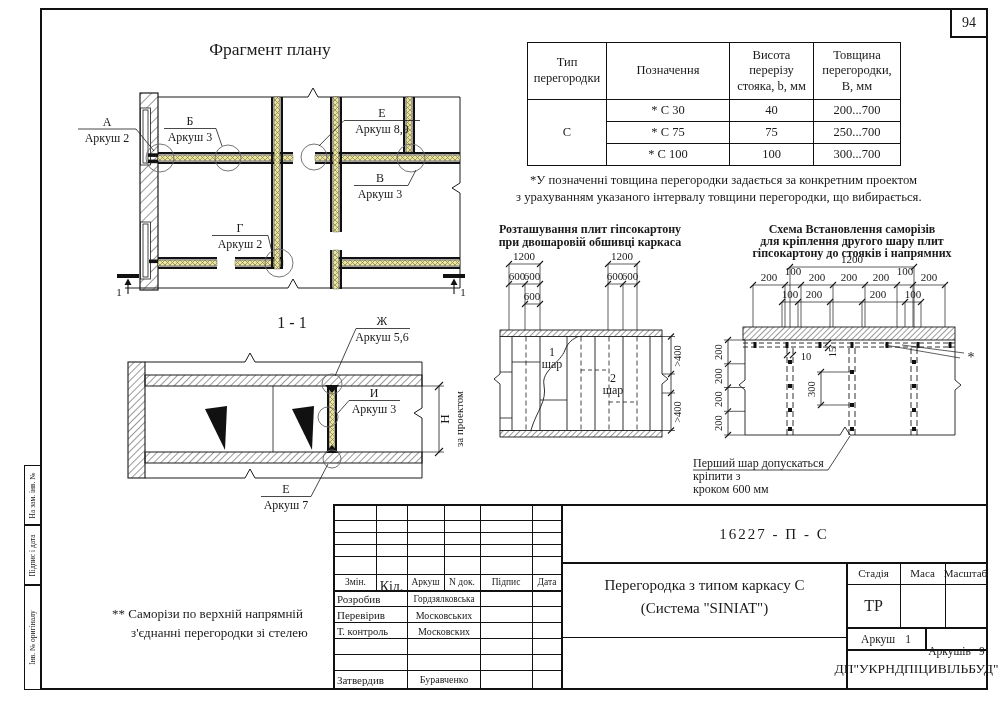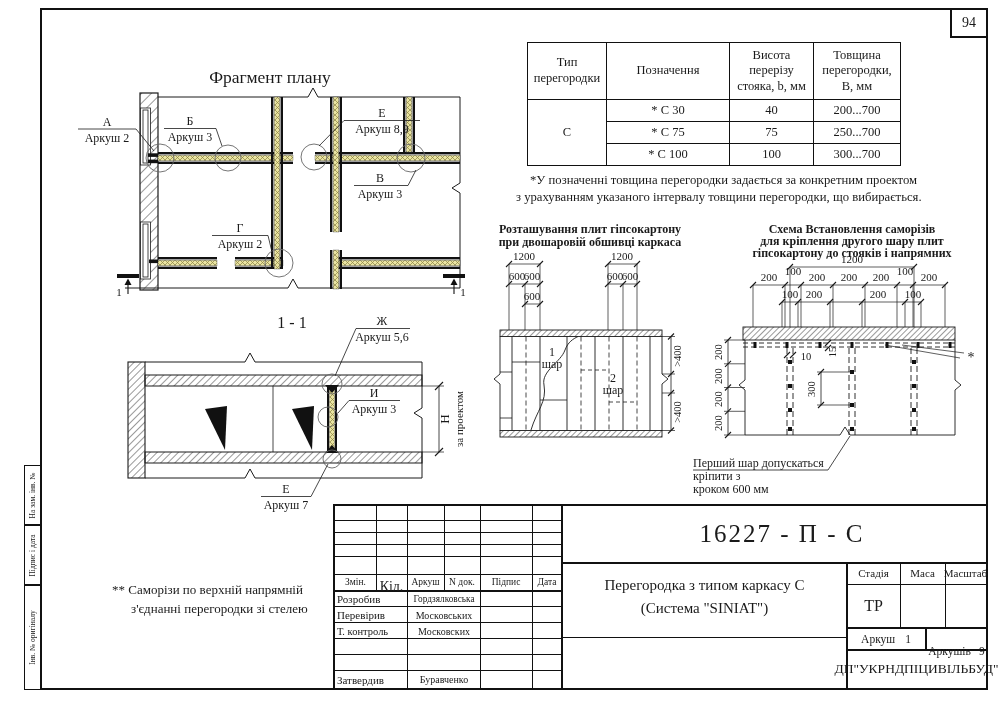--- a/index.html
+++ b/index.html
@@ -5,30 +5,30 @@
   * { box-sizing: border-box; margin: 0; padding: 0; }
   html,body { background:#fff; }
   body { font-family: "Liberation Serif", serif; color:#1a1a1a; }
   .sheet { position:relative; width:1000px; height:706px; background:#fff; overflow:hidden; }
   .abs { position:absolute; }
   .frame { left:40px; top:8px; width:948px; height:682px; border:2px solid #111; }
   .pagenum { left:950px; top:8px; width:38px; height:30px; border:2px solid #111;
              display:flex; align-items:center; justify-content:center; font-size:14px; }
   .sidebox { left:24px; width:17px; border:1.5px solid #111; display:flex; align-items:center; justify-content:center; }
   .sidebox span { transform:rotate(-90deg); white-space:nowrap; font-size:7.5px; }
-  .plan-title { left:150px; top:36px; width:240px; text-align:center; font-size:17.5px; line-height:1.5;margin-top:28px; }
+  .plan-title { left:150px; top:36px; width:240px; text-align:center; font-size:17.5px; line-height:1.5; }
   
   table.spec { position:absolute; left:527px; top:42px; border-collapse:collapse; table-layout:fixed; }
   table.spec td { border:1.2px solid #111; text-align:center; vertical-align:middle; font-size:12.5px; line-height:1.25; padding:1px 2px; }
   table.spec tr.hd td { height:57px; }
   table.spec tr.bd td { height:22px; }
   .footnote { left:516px; top:172px; width:472px; font-size:12.7px; line-height:1.35; }
   .footnote .l1 { padding-left:14px; }
   .dblstar-note { left:112px; top:581px; width:250px; font-size:13px; line-height:1.45; padding-left:19px; }
-  .dblstar-note .first { text-indent:-19px; }
+  .dblstar-note .first { text-indent:-19px;margin-top:24px; }
   
   .tblock { left:333px; top:504px; width:655px; height:186px; border:2px solid #111; }
   .tb-line { position:absolute; background:#111; }
   .tb-cell { position:absolute; display:flex; align-items:center; justify-content:center; text-align:center; }
   svg text { font-family:"Liberation Serif", serif; fill:#1a1a1a; }
   svg .dim { font-size:11px; }
   svg .callout { font-size:12px; }
   svg line, svg path, svg rect, svg circle, svg polyline { shape-rendering:geometricPrecision; }
 </style>
 </head>
@@ -548,21 +548,21 @@
 
     <div class="tb-cell" style="left:2px; top:86px; width:70px; height:14px; font-size:11px; justify-content:flex-start;">Розробив</div>
     <div class="tb-cell" style="left:73px; top:86px; width:72px; height:14px; font-size:9.3px;">Гордзялковська</div>
     <div class="tb-cell" style="left:2px; top:102px; width:70px; height:14px; font-size:11px; justify-content:flex-start;">Перевірив</div>
     <div class="tb-cell" style="left:73px; top:102px; width:72px; height:14px; font-size:10px;">Московських</div>
     <div class="tb-cell" style="left:2px; top:118px; width:70px; height:14px; font-size:10.5px; justify-content:flex-start;">Т. контроль</div>
     <div class="tb-cell" style="left:73px; top:118px; width:72px; height:14px; font-size:10px;">Московских</div>
     <div class="tb-cell" style="left:2px; top:166px; width:70px; height:15px; font-size:11px; justify-content:flex-start;">Затвердив</div>
     <div class="tb-cell" style="left:73px; top:166px; width:72px; height:15px; font-size:10px;">Буравченко</div>
 
-    <div class="tb-cell" style="left:227px; top:0; width:424px; height:56px; font-size:25px; letter-spacing:2px;margin-left:8px;">16227 - П - С</div>
+    <div class="tb-cell" style="left:227px; top:0; width:424px; height:56px; font-size:15px; letter-spacing:2px;">16227 - П - С</div>
 
     <div class="tb-cell" style="left:227px; top:58px; width:285px; height:73px; flex-direction:column; font-size:15px; line-height:1.5; align-items:center; justify-content:flex-start; padding-top:10px;">
       <div>Перегородка з типом каркасу С</div>
       <div>(Система "SINIAT")</div>
     </div>
 
     <div class="tb-cell" style="left:512px; top:56px; width:53px; height:22px; font-size:11px;">Стадія</div>
     <div class="tb-cell" style="left:565px; top:56px; width:45px; height:22px; font-size:11px;">Маса</div>
     <div class="tb-cell" style="left:610px; top:56px; width:41px; height:22px; font-size:11px;">Масштаб</div>
     <div class="tb-cell" style="left:512px; top:78px; width:53px; height:43px; font-size:16px;">ТР</div>

